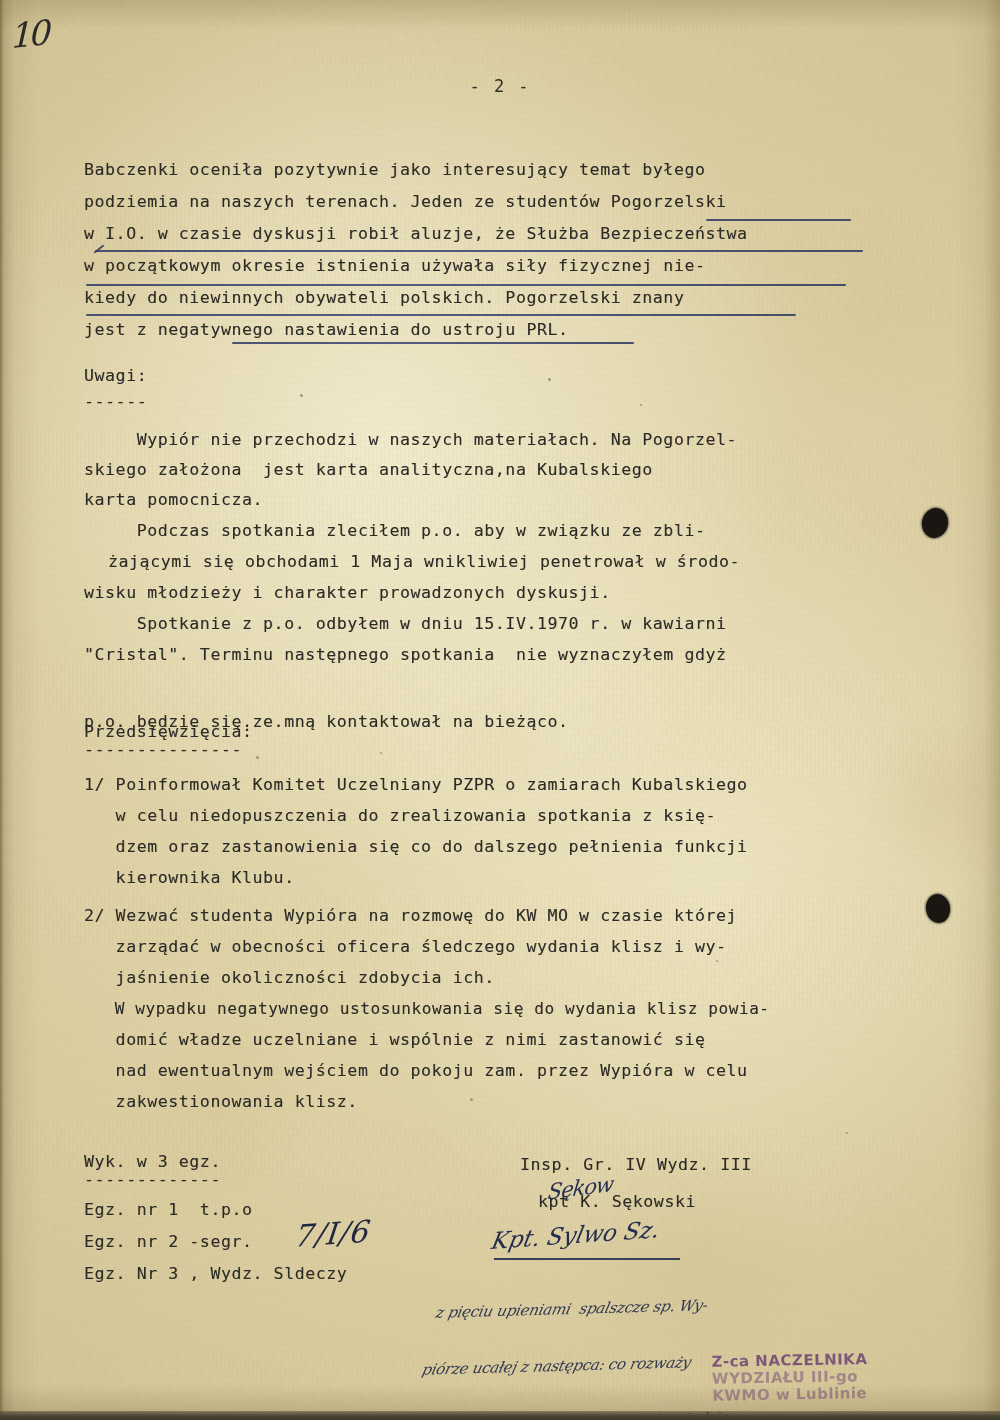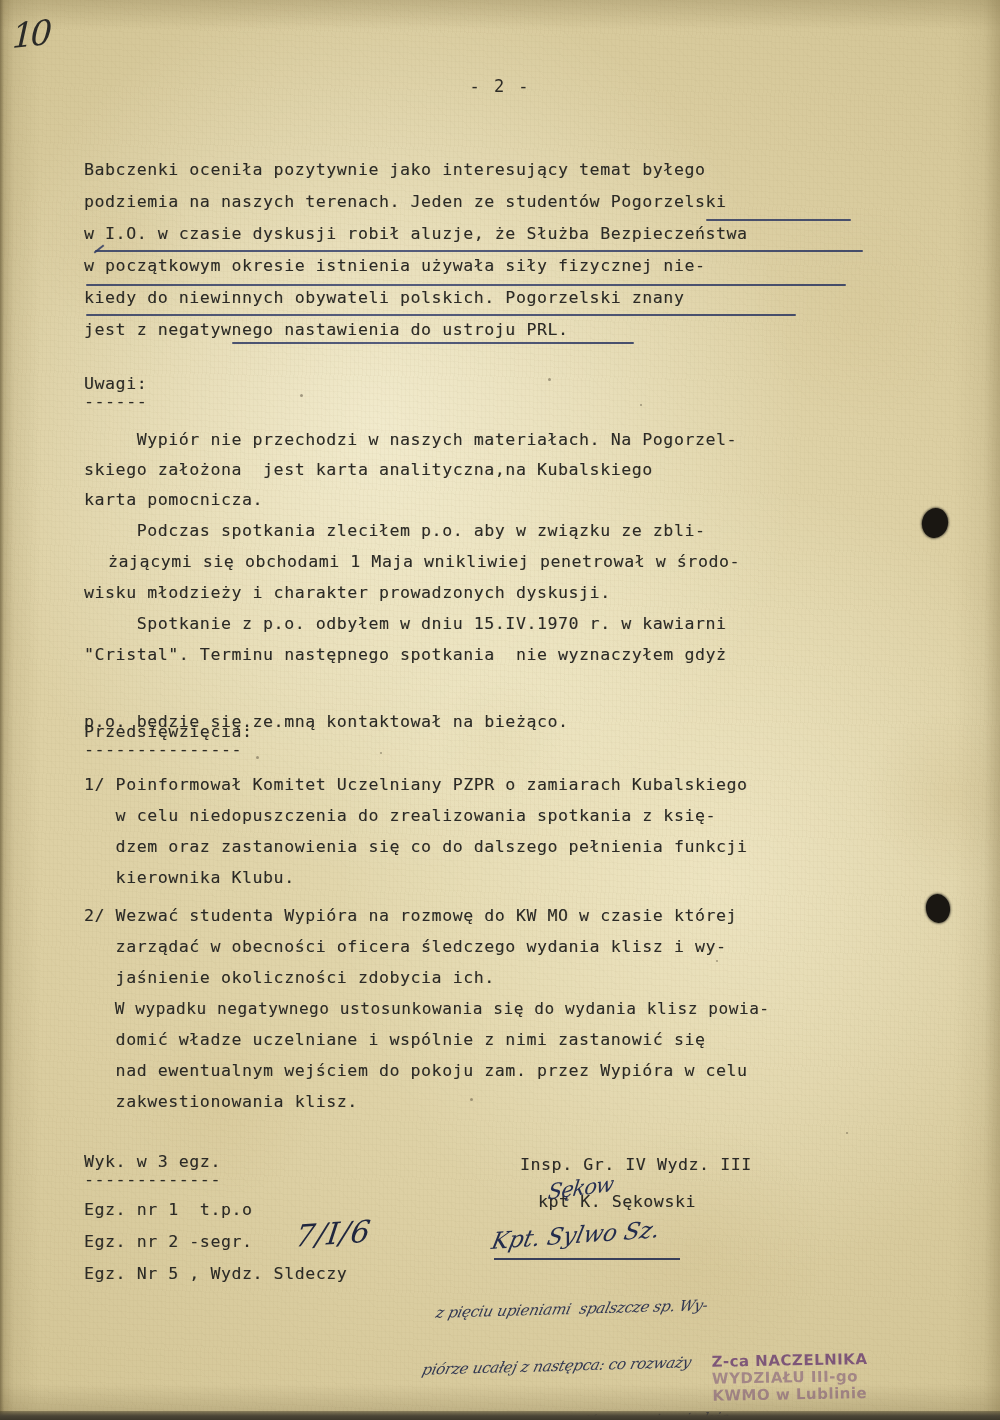--- a/index.html
+++ b/index.html
@@ -230,21 +230,21 @@
 
     
     <div class="line" style="left:84px; top:160px;">Babczenki oceniła pozytywnie jako interesujący temat byłego</div>
     <div class="line" style="left:84px; top:224px;">w I.O. w czasie dyskusji robił aluzje, że Służba Bezpieczeństwa</div>
     <div class="line" style="left:84px; top:192px;">podziemia na naszych terenach. Jeden ze studentów Pogorzelski</div>
     <div class="line" style="left:84px; top:256px;">w początkowym okresie istnienia używała siły fizycznej nie-</div>
     <div class="line" style="left:84px; top:288px;">kiedy do niewinnych obywateli polskich. Pogorzelski znany</div>
     <div class="line" style="left:84px; top:320px;">jest z negatywnego nastawienia do ustroju PRL.</div>
 
     
-    <div class="line" style="left:84px; top:374px;">Uwagi:</div>
+    <div class="line" style="left:84px; top:366px;">Uwagi:</div>
     <div class="line" style="left:84px; top:392px;">------</div>
 
     <div class="line" style="left:84px; top:430px;">     Wypiór nie przechodzi w naszych materiałach. Na Pogorzel-</div>
     <div class="line" style="left:84px; top:460px;">skiego założona  jest karta analityczna,na Kubalskiego</div>
     <div class="line" style="left:84px; top:490px;">karta pomocnicza.</div>
     <div class="line" style="left:84px; top:521px;text-align:center;">     Podczas spotkania zleciłem p.o. aby w związku ze zbli-</div>
     <div class="line" style="left:84px; top:552px;margin-left:24px;">żającymi się obchodami 1 Maja wnikliwiej penetrował w środo-</div>
     <div class="line" style="left:84px; top:583px;">wisku młodzieży i charakter prowadzonych dyskusji.</div>
     <div class="line" style="left:84px; top:614px;">     Spotkanie z p.o. odbyłem w dniu 15.IV.1970 r. w kawiarni</div>
     <div class="line" style="left:84px; top:645px;">"Cristal". Terminu następnego spotkania  nie wyznaczyłem gdyż</div>
@@ -265,21 +265,21 @@
     <div class="line" style="left:84px; top:1030px;">   domić władze uczelniane i wspólnie z nimi zastanowić się</div>
     <div class="line" style="left:84px; top:999px; font-size:16px;">   W wypadku negatywnego ustosunkowania się do wydania klisz powia-</div>
     <div class="line" style="left:84px; top:1061px;">   nad ewentualnym wejściem do pokoju zam. przez Wypióra w celu</div>
     <div class="line" style="left:84px; top:1092px;">   zakwestionowania klisz.</div>
 
     
     <div class="line" style="left:84px; top:1152px;">Wyk. w 3 egz.</div>
     <div class="line" style="left:84px; top:1170px;">-------------</div>
     <div class="line" style="left:84px; top:1200px;">Egz. nr 1  t.p.o</div>
     <div class="line" style="left:84px; top:1232px;">Egz. nr 2 -segr.</div>
-    <div class="line" style="left:84px; top:1264px;">Egz. Nr 5 , Wydz. Sldeczy</div>
+    <div class="line" style="left:84px; top:1264px;">Egz. Nr 3 , Wydz. Sldeczy</div>
 
     
     <div class="line" style="left:520px; top:1155px;">Insp. Gr. IV Wydz. III</div>
     <div class="line" style="left:538px; top:1192px;">kpt K. Sękowski</div>
   </div>
 
   <div class="ink-underline" style="left:706px; top:219px; width:145px;"></div>
   <div class="ink-underline wavy" style="left:95px; top:250px; width:768px;"></div>
   <div class="ink-arrow" style="left:93px; top:248px;"></div>
   <div class="ink-underline wavy" style="left:86px; top:284px; width:760px;"></div>

